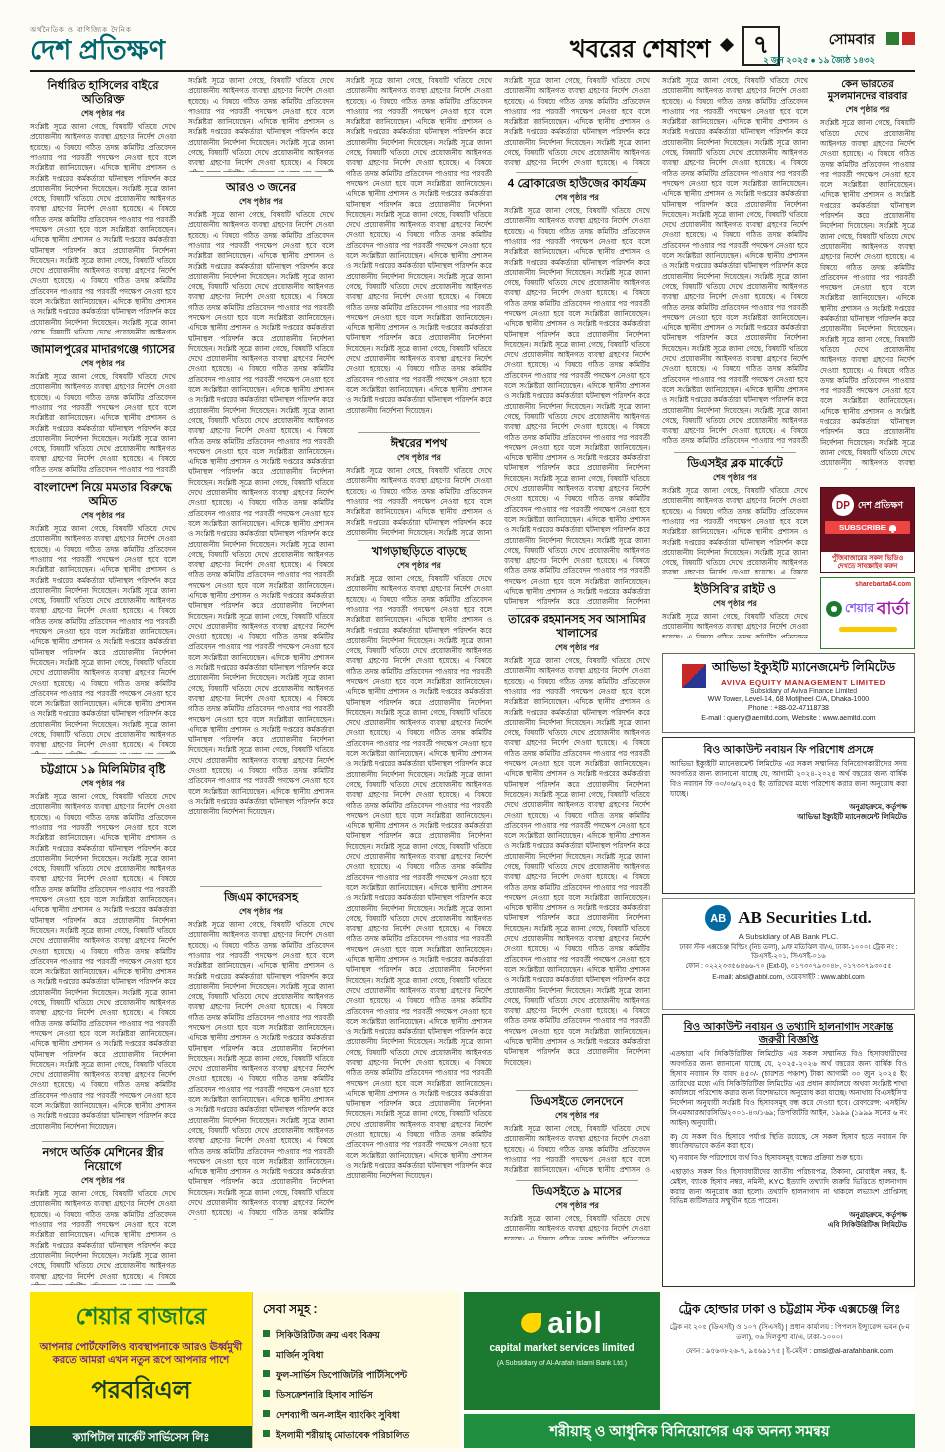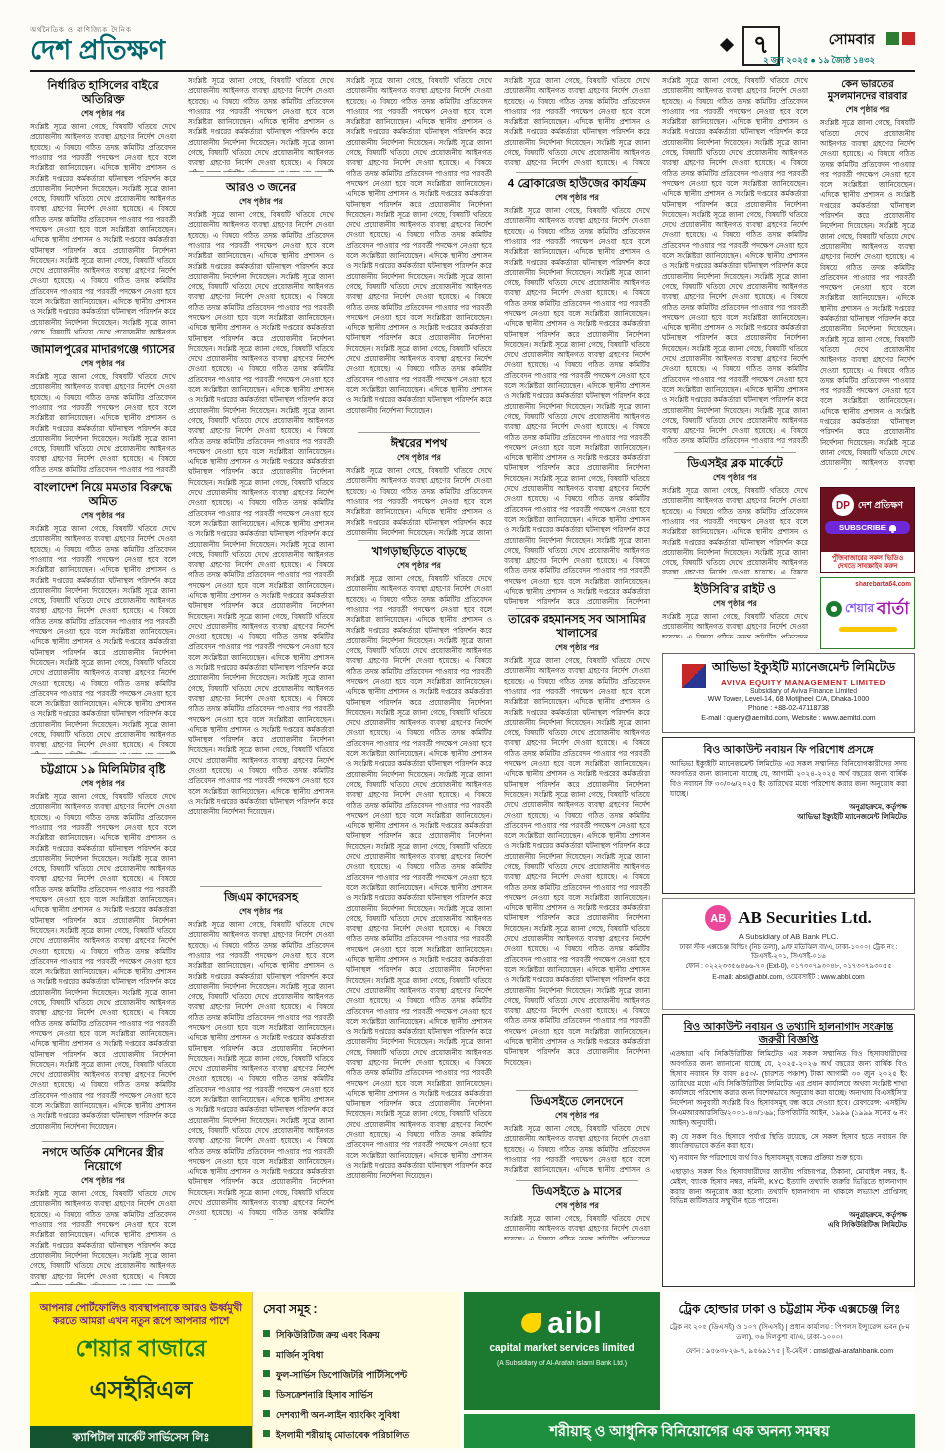--- a/index.html
+++ b/index.html
@@ -37,22 +37,22 @@
   .article-sep{border-top:1px solid #9a9a9a;margin:4px 12px 3px;}
   .body-text{overflow:hidden;font-size:7.2px;line-height:10.3px;text-align:justify;color:#151515;word-break:break-word;}
 
   
   .adbox{position:absolute;box-sizing:border-box;background:#fff;}
   #ad-dp{left:820px;top:487px;width:95px;height:86px;background:#6d1020;border:1px solid #4a0a15;text-align:center;}
   #dp-row{display:flex;align-items:center;justify-content:center;gap:4px;padding-top:6px;}
   #dp-logo{width:22px;height:22px;border-radius:50%;background:#fff;color:#9c1426;font-size:10px;font-weight:bold;
     display:flex;align-items:center;justify-content:center;}
   #dp-brand{color:#fff;font-size:9px;font-weight:bold;}
-  #dp-subscribe{display:inline-flex;align-items:center;gap:3px;background:#6d28d9;color:#fff;font-size:8px;font-weight:bold;
-    padding:2px 14px;border-radius:6px;margin-top:5px;}
+  #dp-subscribe{display:inline-flex;align-items:center;gap:3px;background:#ef4444;color:#fff;font-size:8px;font-weight:bold;
+    padding:2px 14px;border-radius:1px;margin-top:5px;}
   .bell{width:7px;height:6px;background:#fff;border-radius:4px 4px 0 0;position:relative;display:inline-block;}
   .bell:after{content:"";position:absolute;left:2px;bottom:-2px;width:3px;height:2px;background:#fff;border-radius:50%;}
   #dp-caption{position:absolute;left:0;right:0;bottom:0;background:#fff;color:#c62828;font-size:6.6px;font-weight:bold;
     padding:2px 3px;line-height:1.25;}
 
   #ad-sharebarta{left:820px;top:577px;width:95px;height:72px;border:1px solid #2e7d32;text-align:center;}
   #sb-site{font-size:6.5px;color:#c62828;text-align:right;padding:2px 3px 0 0;font-weight:bold;}
   #sb-row{display:flex;align-items:center;justify-content:center;gap:3px;margin-top:8px;}
   #sb-icon{width:16px;height:16px;border-radius:50%;background:#1b7a2f;position:relative;}
   #sb-icon:after{content:"";position:absolute;left:5px;top:5px;width:6px;height:6px;border-radius:50%;background:#fff;}
@@ -73,21 +73,21 @@
   #ad-urgent{left:662px;top:1014px;width:253px;height:273px;}
   .notice-title{font-size:10.5px;font-weight:bold;text-align:center;margin-bottom:3px;line-height:1.25;}
   #ad-urgent .notice-title{text-decoration:underline;}
   .notice p{margin:0 0 4px;}
   .notice-list{margin:0 0 4px;padding:0;list-style:none;}
   .notice-list li{margin:0 0 2px;}
   .notice-sig{text-align:right;font-weight:bold;margin-top:3px;line-height:1.3;}
 
   #ad-absec{left:662px;top:898px;width:253px;height:112px;border:1px solid #888;text-align:center;padding-top:6px;}
   #absec-row{display:flex;align-items:center;justify-content:center;gap:7px;}
-  #absec-logo{width:26px;height:26px;border-radius:50%;background:#ec4899;color:#fff;font-weight:bold;font-size:11px;
+  #absec-logo{width:26px;height:26px;border-radius:50%;background:#0369a1;color:#fff;font-weight:bold;font-size:11px;
     display:flex;align-items:center;justify-content:center;}
   #absec-name{font-size:17px;font-weight:bold;font-family:"Liberation Serif", serif;}
   #absec-sub{font-size:7.5px;color:#333;margin-top:1px;}
   .absec-line{font-size:6.8px;color:#222;line-height:1.35;margin-top:1px;padding:0 4px;}
 
   
   #ad-yellow{left:30px;top:1292px;width:222px;height:156px;background:#ffe600;text-align:center;padding-top:6px;}
   #sbz-title{font-size:23px;font-weight:bold;color:#1b7f2a;}
   #sbz-body{font-size:10px;font-weight:bold;color:#6a1b9a;padding:3px 8px;line-height:1.3;}
   #sbz-brand{font-size:24px;font-weight:bold;color:#173f2d;margin-top:2px;}
@@ -116,20 +116,21 @@
     font-size:14.5px;font-weight:bold;text-align:center;line-height:34px;}
 </style>
 </head>
 <body>
 
 <div id="masthead">
   <div id="brand-block">
     <div id="brand-tagline">অর্থনৈতিক ও বাণিজ্যিক দৈনিক</div>
     <div id="brand-name">দেশ প্রতিক্ষণ</div>
   </div>
+  <div id="section-title">খবরের শেষাংশ</div>
   <div id="page-marker"></div>
   <div id="page-number-box">৭</div>
   <div id="day-date">
     <div id="day-name">সোমবার</div>
     <div id="date-line">২ জুন ২০২৫ ● ১৯ জ্যৈষ্ঠ ১৪৩২</div>
   </div>
   <div id="mast-icons">
     <span class="mast-sq sq-green"></span>
     <span class="mast-sq sq-red"></span>
   </div>
@@ -280,23 +281,23 @@
       <li>খ) নবায়ন ফি পরিশোধে ব্যর্থ বিও হিসাবসমূহ বন্ধের প্রক্রিয়া শুরু হবে।</li>
     </ul>
   <p>এছাড়াও সকল বিও হিসাবধারীদের জাতীয় পরিচয়পত্র, ঠিকানা, মোবাইল নম্বর, ই-মেইল, ব্যাংক হিসাব নম্বর, নমিনী, KYC ইত্যাদি তথ্যাদি জরুরি ভিত্তিতে হালনাগাদ করার জন্য অনুরোধ করা হলো। তথ্যাদি হালনাগাদ না থাকলে লভ্যাংশ প্রাপ্তিসহ বিভিন্ন জটিলতার সম্মুখীন হতে পারেন।</p>
   <div class="notice-sig">
     <div>অনুগ্রহক্রমে, কর্তৃপক্ষ</div>
     <div>এবি সিকিউরিটিজ লিমিটেড</div>
   </div>
 </div>
 
 <div id="ad-yellow" class="adbox">
+  <div id="sbz-title">শেয়ার বাজারে</div>
   <div id="sbz-body">আপনার পোর্টফোলিও ব্যবস্থাপনাকে আরও ঊর্ধ্বমুখী করতে আমরা এখন নতুন রূপে আপনার পাশে</div>
-  <div id="sbz-title">শেয়ার বাজারে</div>
-  <div id="sbz-brand">এসইরিএল</div>
+  <div id="sbz-brand">পরবরিএল</div>
   <div id="sbz-band">ক্যাপিটাল মার্কেট সার্ভিসেস লিঃ</div>
 </div>
 
 <div id="ad-services" class="adbox">
   <div id="services-header">সেবা সমূহ :</div>
   <ul id="services-list">
       <li>সিকিউরিটিজ ক্রয় এবং বিক্রয়</li>
       <li>মার্জিন সুবিধা</li>
       <li>ফুল-সার্ভিস ডিপোজিটরি পার্টিসিপেন্ট</li>
       <li>ডিসক্রেশনারি হিসাব সার্ভিস</li>

